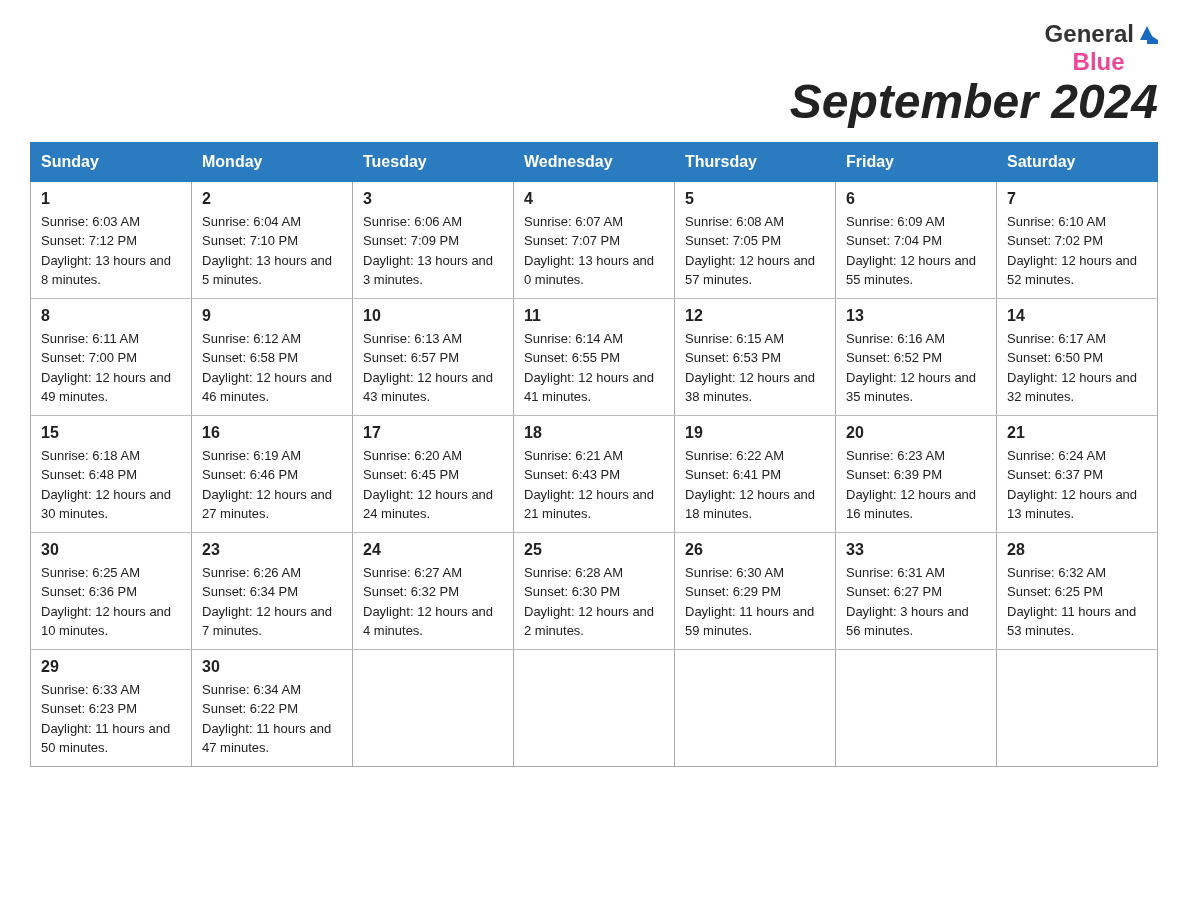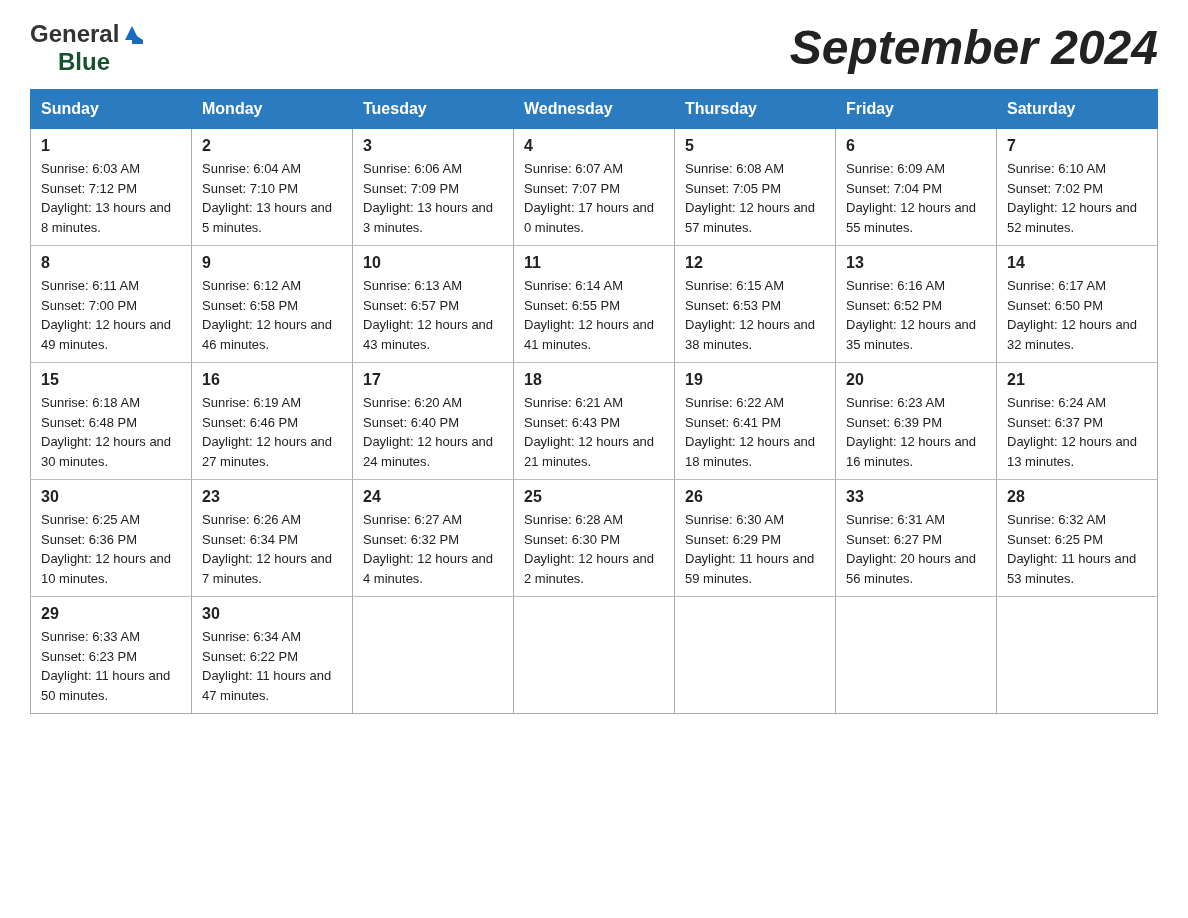--- a/index.html
+++ b/index.html
@@ -5,22 +5,23 @@
     * { box-sizing: border-box; margin: 0; padding: 0; }
     body {
       font-family: Arial, sans-serif;
       background: #fff;
       padding: 20px 30px;
       color: #222;
     }
     .header {
       display: flex;
       justify-content: space-between;
-      align-items: center;
+      align-items: flex-end;
       margin-bottom: 10px;
+      flex-direction: column;
     }
     .title-block {
       text-align: right;
       font-style: italic;
     }
     .title-block h1 {
       font-size: 48px;
       font-weight: bold;
       color: #222;
       line-height: 1.1;
@@ -86,21 +87,21 @@
 <div class="header">
   <div class="logo-wrap">
     <div class="logo-row">
       <span style="font-size:24px;font-weight:bold;color:#333;">General</span>
       <svg width="22" height="22" viewBox="0 0 22 22" style="margin-left:2px;margin-top:-2px;">
         <polygon points="4,18 18,18 11,4" fill="#1a6bbf"></polygon>
         <polygon points="11,11 22,18 22,22 11,22" fill="#1a6bbf"></polygon>
       </svg>
     </div>
     <div class="logo-row">
-      <span style="font-size:24px;font-weight:bold;color:#14532d;margin-left:28px;">Blue</span>
+      <span style="font-size:24px;font-weight:bold;color:#ec4899;margin-left:28px;">Blue</span>
     </div>
   </div>
   <div class="title-block">
     <h1>September 2024</h1>
   </div>
 </div>
 
 <table class="calendar-table">
   <thead>
     <tr>
@@ -137,21 +138,21 @@
           <span>Sunrise: 6:06 AM</span><br>
           <span>Sunset: 7:09 PM</span><br>
           <span>Daylight: 13 hours and 3 minutes.</span>
         </div>
         </td>
         <td>
           <span class="day-num">4</span>
         <div class="day-info">
           <span>Sunrise: 6:07 AM</span><br>
           <span>Sunset: 7:07 PM</span><br>
-          <span>Daylight: 17 hours and 0 minutes.</span>
+          <span>Daylight: 13 hours and 0 minutes.</span>
         </div>
         </td>
         <td>
           <span class="day-num">5</span>
         <div class="day-info">
           <span>Sunrise: 6:08 AM</span><br>
           <span>Sunset: 7:05 PM</span><br>
           <span>Daylight: 12 hours and 57 minutes.</span>
         </div>
         </td>
@@ -244,21 +245,21 @@
         <div class="day-info">
           <span>Sunrise: 6:19 AM</span><br>
           <span>Sunset: 6:46 PM</span><br>
           <span>Daylight: 12 hours and 27 minutes.</span>
         </div>
         </td>
         <td>
           <span class="day-num">17</span>
         <div class="day-info">
           <span>Sunrise: 6:20 AM</span><br>
-          <span>Sunset: 6:40 PM</span><br>
+          <span>Sunset: 6:45 PM</span><br>
           <span>Daylight: 12 hours and 24 minutes.</span>
         </div>
         </td>
         <td>
           <span class="day-num">18</span>
         <div class="day-info">
           <span>Sunrise: 6:21 AM</span><br>
           <span>Sunset: 6:43 PM</span><br>
           <span>Daylight: 12 hours and 21 minutes.</span>
         </div>
@@ -327,21 +328,21 @@
           <span>Sunrise: 6:30 AM</span><br>
           <span>Sunset: 6:29 PM</span><br>
           <span>Daylight: 11 hours and 59 minutes.</span>
         </div>
         </td>
         <td>
           <span class="day-num">33</span>
         <div class="day-info">
           <span>Sunrise: 6:31 AM</span><br>
           <span>Sunset: 6:27 PM</span><br>
-          <span>Daylight: 20 hours and 56 minutes.</span>
+          <span>Daylight: 3 hours and 56 minutes.</span>
         </div>
         </td>
         <td>
           <span class="day-num">28</span>
         <div class="day-info">
           <span>Sunrise: 6:32 AM</span><br>
           <span>Sunset: 6:25 PM</span><br>
           <span>Daylight: 11 hours and 53 minutes.</span>
         </div>
         </td>

